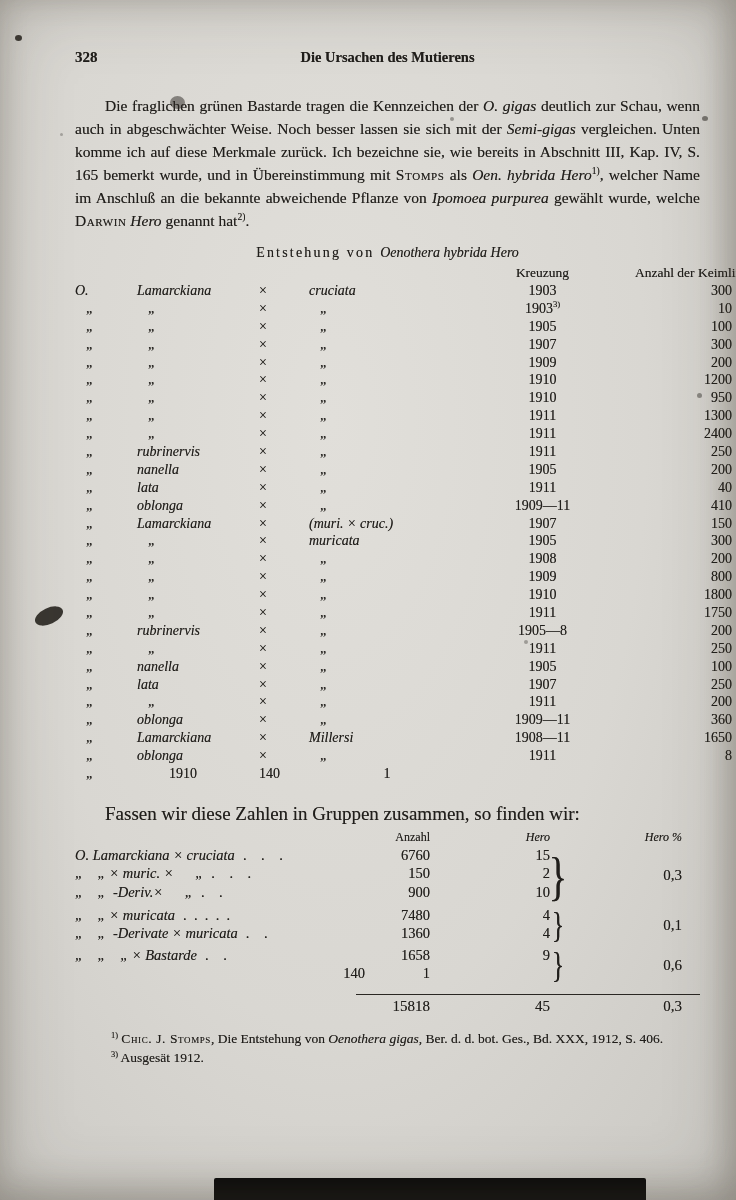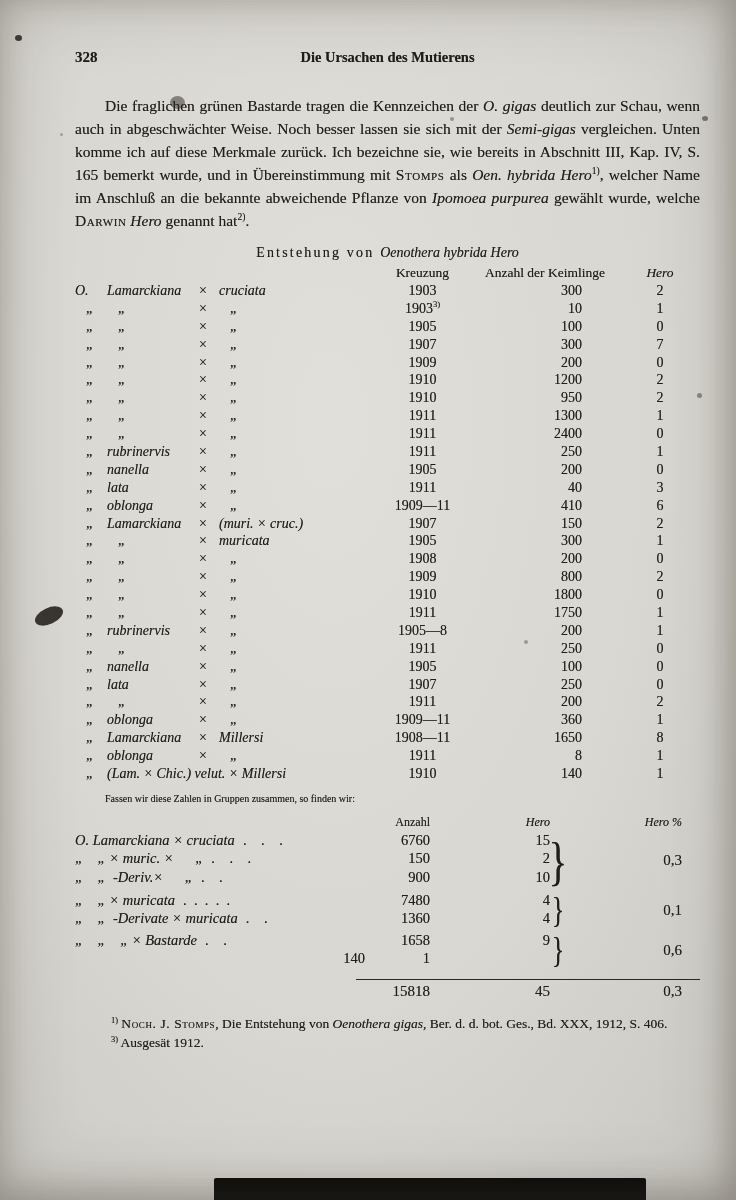--- a/index.html
+++ b/index.html
@@ -21,32 +21,32 @@
 
   .head { position:relative; width:625px; line-height:18px; }
   .pagenum { font-weight:bold; font-size:15px; }
   .running { position:absolute; left:0; right:0; top:0; text-align:center; font-weight:bold; font-size:14.5px; }
 
   .para { width:625px; margin-top:28px; font-size:15.5px; line-height:23px; text-align:justify; text-indent:30px; }
 
   .theading { width:625px; margin-top:12px; text-align:center; font-size:14px; line-height:18px; }
 
   .mtable { width:625px; margin-top:2px; font-size:14px; }
-  .mhead, .trow { display:grid; grid-template-columns:32px 92px 20px 156px 95px 150px 80px; }
+  .mhead, .trow { display:grid; grid-template-columns:32px 92px 20px 156px 95px 150px 80px;gap:30px; }
   .mhead { font-size:13.5px; line-height:18px; }
   .h-kreuzung { grid-column:5; text-align:center; }
   .h-anzahl   { grid-column:6; text-align:center; }
   .h-hero     { grid-column:7; text-align:center; }
   .trow { line-height:17.9px; height:17.9px; white-space:nowrap; }
   .trow .cyear  { text-align:center; }
   .trow .ccount { text-align:right; padding-right:38px; }
   .trow .chero  { text-align:center; }
   .ditto { font-style:normal; padding-left:11px; }
 
-  .sintro { width:625px; margin-top:4px; font-size:10px; line-height:23px; text-indent:30px; }
+  .sintro { width:625px; margin-top:19px; font-size:19px; line-height:23px; text-indent:30px; }
 
   .shead { width:625px; margin-top:3px; display:grid; grid-template-columns:290px 65px 120px 16px 1fr;
            font-size:12px; line-height:18px; }
   .sh-anzahl { grid-column:2; text-align:right; }
   .sh-hero   { grid-column:3; text-align:right; }
   .sh-pct    { grid-column:5; text-align:right; padding-right:18px; }
 
   .stable { width:625px; font-size:14.5px; }
   .sgroup { display:flex; align-items:stretch; }
   .sg-rows { width:475px; }
@@ -332,21 +332,20 @@
           <span class="c1 ditto">„</span>
           <span class="c2 it">oblonga</span>
           <span class="cx">×</span>
           <span class="c3 ditto">„</span>
           <span class="cyear">1911</span>
           <span class="ccount">8</span>
           <span class="chero">1</span>
         </div>
         <div class="trow">
           <span class="c1 ditto">„</span>
-          <span class="c2 it" style="grid-column: 2 / 5;">(Lam. × Chic.) velut. × Millersi</span>
           <span class="cyear">1910</span>
           <span class="ccount">140</span>
           <span class="chero">1</span>
         </div>
       </div>
   </div>
 
   <p class="sintro">Fassen wir diese Zahlen in Gruppen zusammen, so finden wir:</p>
 
   <div class="shead">
@@ -412,21 +411,21 @@
       </div>
     <div class="trule"></div>
     <div class="totals">
       <span class="t-anzahl">15818</span>
       <span class="t-hero">45</span>
       <span class="t-pct">0,3</span>
     </div>
   </div>
 
   <div class="footnotes">
-    <p class="fn"><sup>1)</sup><span> </span><span class="sc">Noch. J. Stomps</span><span>, Die Entstehung von </span><span class="it">Oenothera gigas</span><span>, Ber. d. d. bot. Ges., Bd. XXX, 1912, S. 406.</span></p>
+    <p class="fn"><sup>1)</sup><span> </span><span class="sc">Chic. J. Stomps</span><span>, Die Entstehung von </span><span class="it">Oenothera gigas</span><span>, Ber. d. d. bot. Ges., Bd. XXX, 1912, S. 406.</span></p>
     <p class="fn"><sup>3)</sup><span> Ausgesät 1912.</span></p>
   </div>
 
   <div class="speck" style="left:15px;top:35px;width:7px;height:6px;opacity:.9;"></div>
   <div class="speck" style="left:34px;top:608px;width:30px;height:16px;opacity:.92;transform:rotate(-25deg);"></div>
   <div class="speck" style="left:702px;top:116px;width:6px;height:5px;opacity:.55;"></div>
   <div class="speck" style="left:697px;top:393px;width:5px;height:5px;opacity:.45;"></div>
   <div class="speck" style="left:170px;top:96px;width:15px;height:13px;opacity:.5;"></div>
   <div class="speck" style="left:450px;top:117px;width:4px;height:4px;opacity:.4;"></div>
   <div class="speck" style="left:524px;top:640px;width:4px;height:4px;opacity:.35;"></div>

